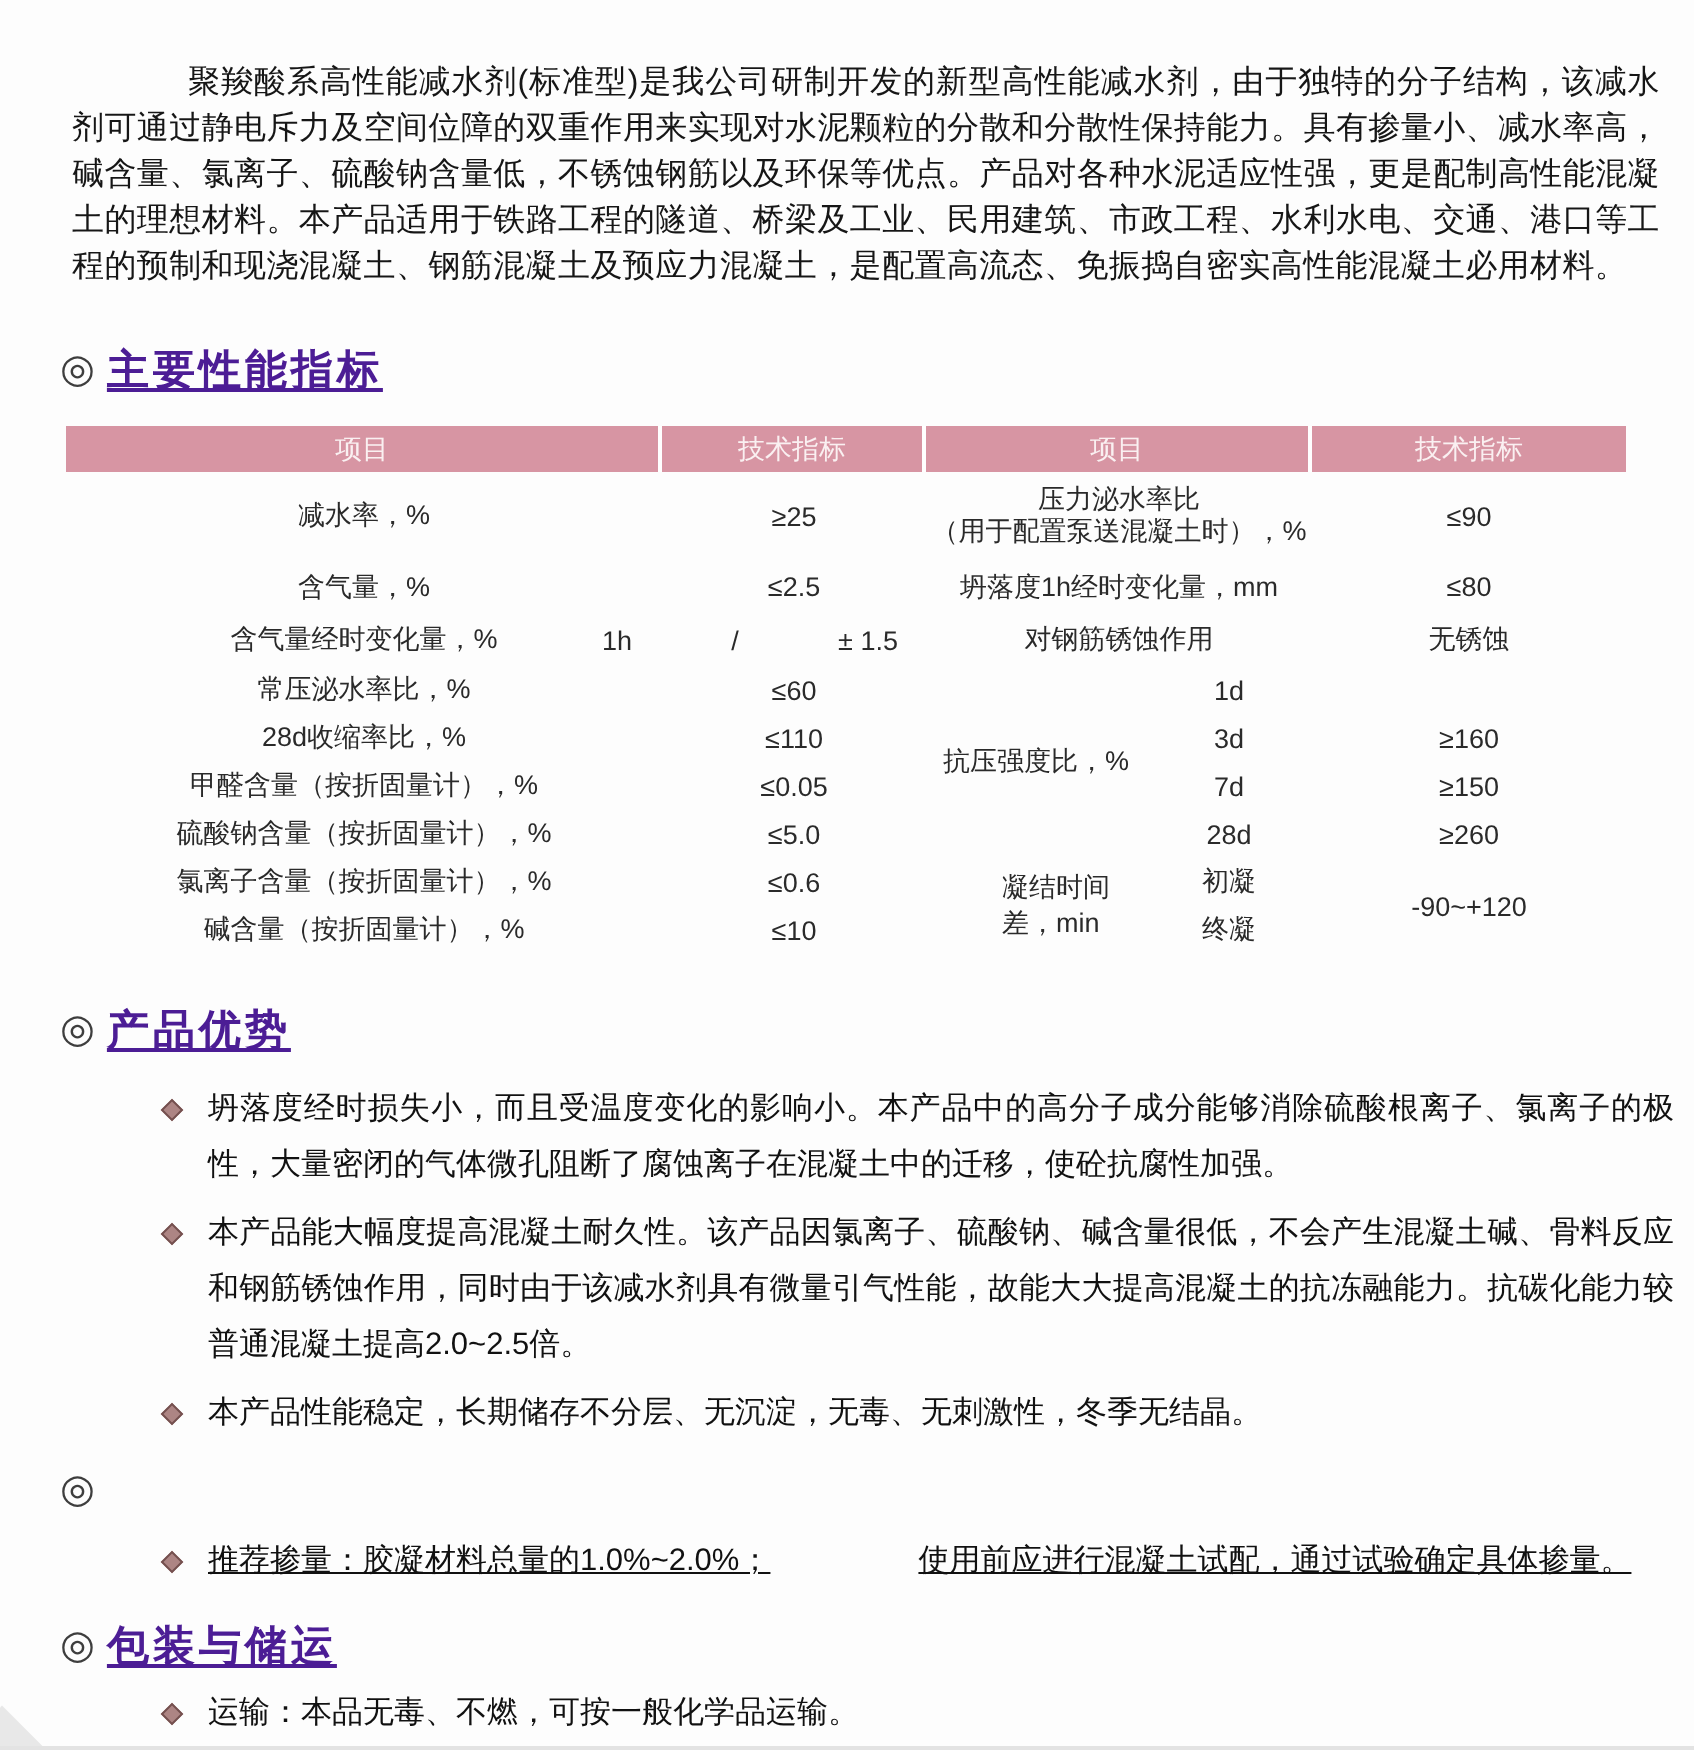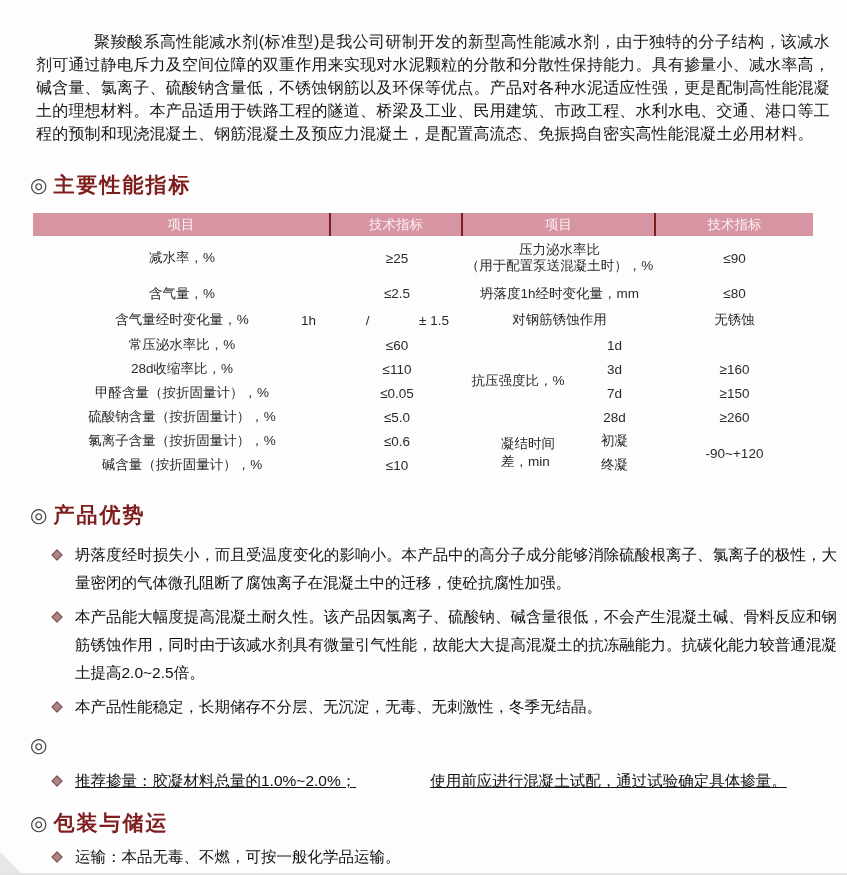--- a/index.html
+++ b/index.html
@@ -13,35 +13,35 @@
   
   .intro {
     margin:30px 17px 0 36px;
     font-size:16px; line-height:23px; text-align:justify;
     text-indent:58px; color:#161616; letter-spacing:0.2px;
   }
 
   
   .section-head { display:flex; align-items:center; margin-left:30px; }
   .ring { font-size:20px; color:#3e3e3e; font-weight:bold; margin-right:6px; line-height:1; }
-  .sh-title { font-size:21px; font-weight:bold; color:#7f1d1d; letter-spacing:2px; }
+  .sh-title { font-size:21px; font-weight:bold; color:#4c1d95; letter-spacing:2px;text-decoration:underline; }
   .sh-perf { margin-top:26px; }
   .sh-adv  { margin-top:24px; }
   .sh-use  { margin-top:14px; }
   .sh-pack { margin-top:14px; }
 
   
   .perf-table { margin:14px 0 0 33px; width:780px; font-size:13.5px; color:#2a2a2a; }
   .tbl-header {
     display:grid; grid-template-columns:298px 132px 193px 157px;
     height:23px; background:#d795a3;
   }
   .th {
     display:flex; align-items:center; justify-content:center;
-    color:#faf0f1; font-size:13.5px; border-right:2px solid #7f1d1d;
+    color:#faf0f1; font-size:13.5px; border-right:2px solid #ffffff;
   }
   .th:last-child { border-right:none; }
   .tbl-body {
     display:grid; grid-template-columns:298px 132px 193px 157px;
     grid-template-rows:44px 27px 26px 24px 24px 24px 24px 24px 24px;
   }
   .cell { display:flex; align-items:center; justify-content:center; text-align:center; }
   .parts-cell {
     grid-column:1 / 3; grid-row:3; display:flex; align-items:center;
     justify-content:space-between; padding-left:268px; padding-right:14px;
@@ -49,21 +49,21 @@
   .two-line { flex-direction:column; line-height:16px; justify-content:center; }
   .sub-grid { display:grid; grid-template-columns:57% 43%; }
   .sg-strength { grid-column:3; grid-row:4 / 8; grid-template-rows:repeat(4,1fr); }
   .sg-setting  { grid-column:3; grid-row:8 / 10; grid-template-rows:repeat(2,1fr); }
   .sg-label { grid-column:1; display:flex; align-items:center; justify-content:center; }
   .sg-strength .sg-label { grid-row:1 / 5; }
   .sg-setting  .sg-label { grid-row:1 / 3;margin-left:38px; }
   .sg-item { grid-column:2; display:flex; align-items:center; justify-content:center; }
 
   
-  .bullets { list-style:none; }
+  .bullets { list-style:none;padding-left:29px; }
   .bullets li { display:flex; gap:14px; padding-left:53px; padding-right:10px; }
   .diamond {
     width:8px; height:8px; flex-shrink:0; margin-top:10px;
     background:#ad8584; border:1px solid #74504f; transform:rotate(45deg);
   }
   .bullets p { font-size:15.5px; line-height:28px; text-align:justify; color:#111; }
   .adv-list { margin-top:12px; }
   .adv-list li { margin-bottom:6px; }
   .use-list { margin-top:12px; }
   .use-line { white-space:nowrap;text-decoration:underline; }

